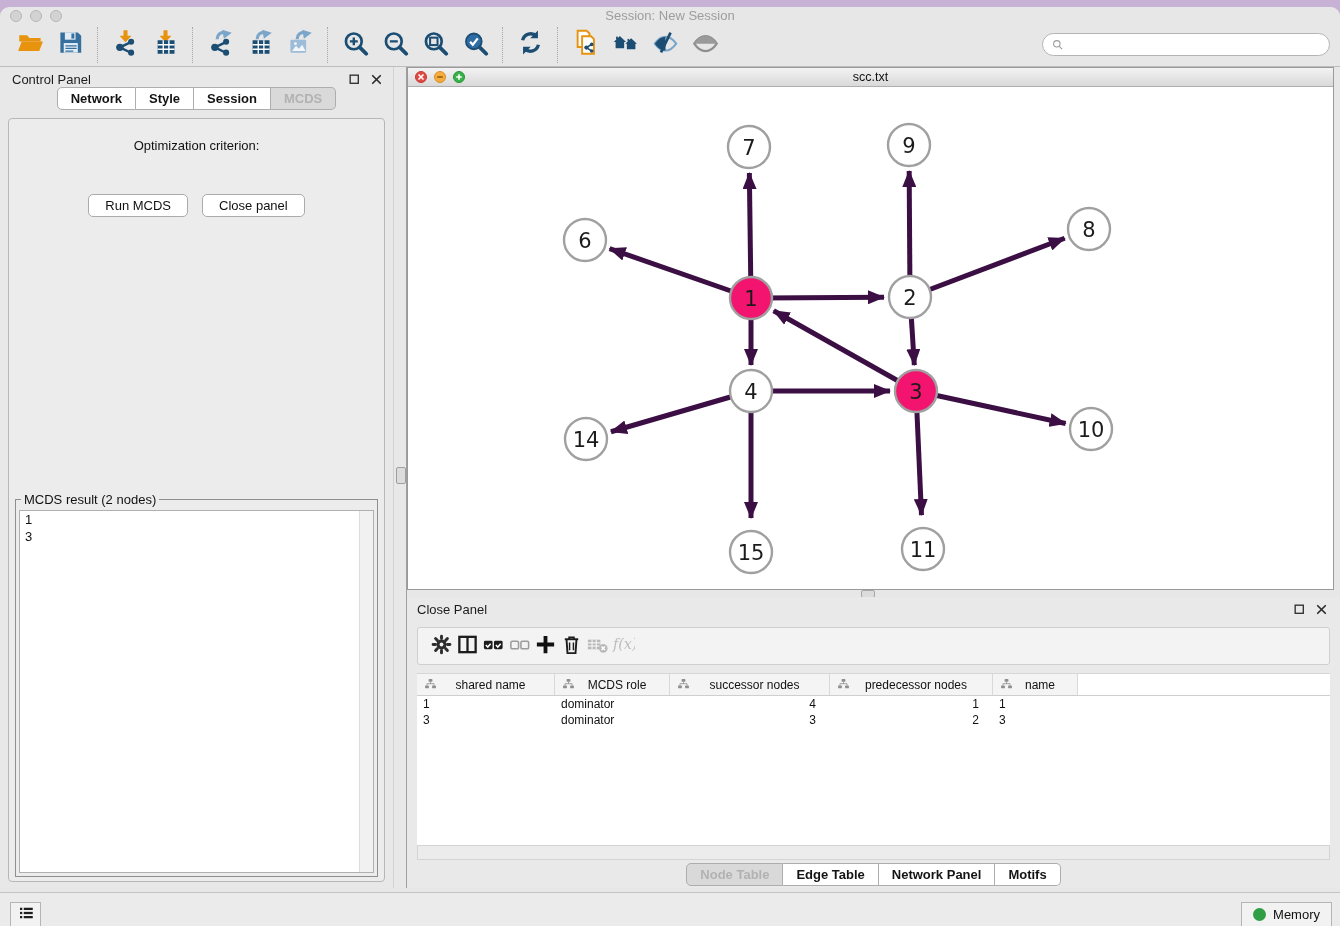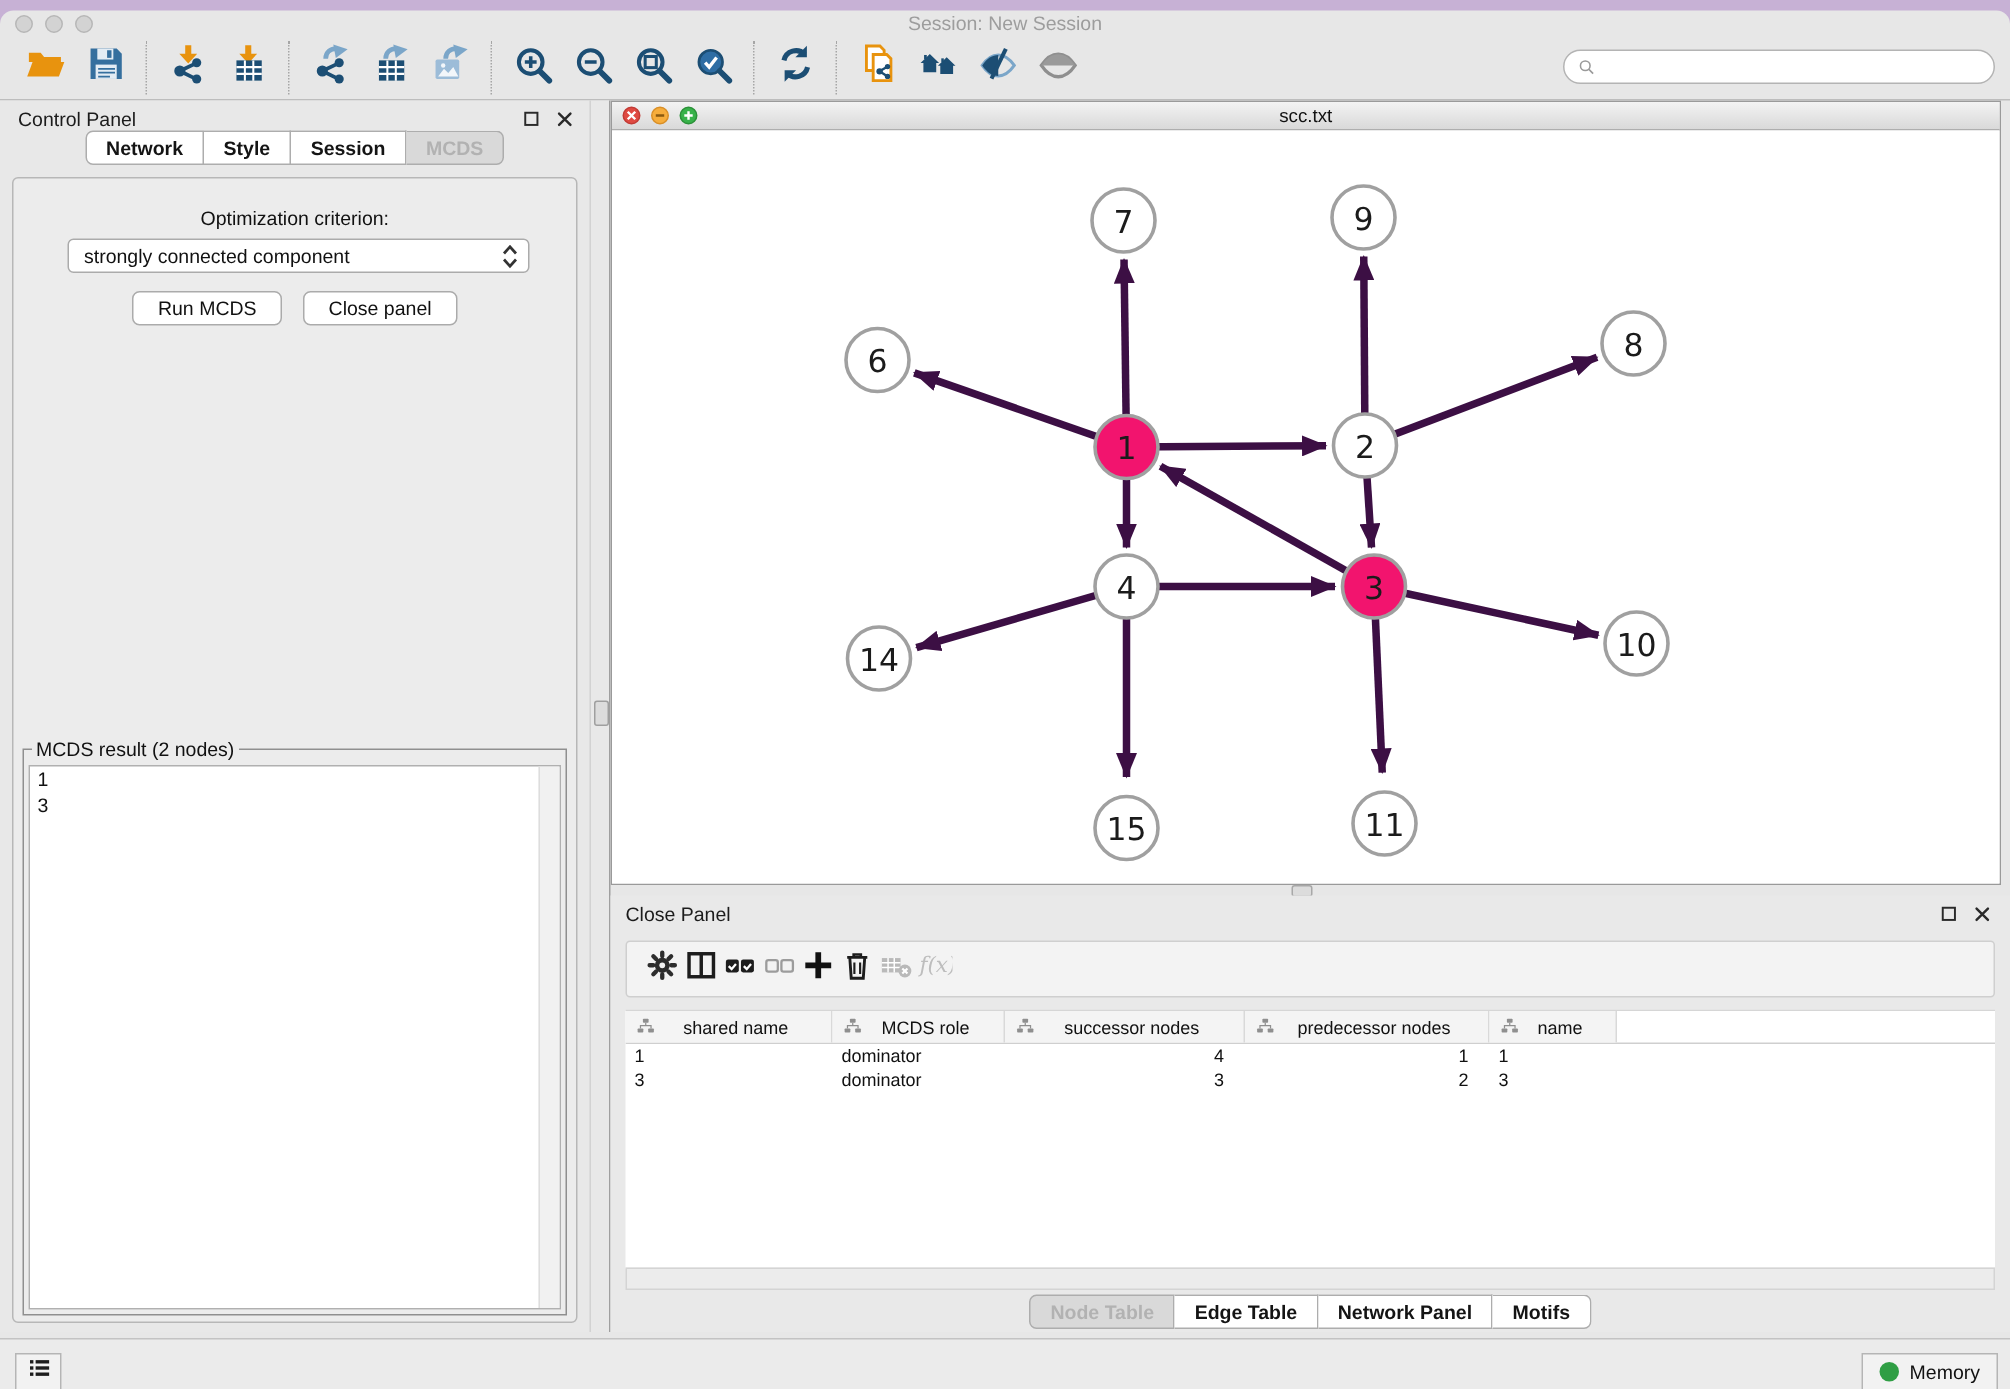--- a/index.html
+++ b/index.html
@@ -254,29 +254,20 @@
             </span>
         </div>
         <div class="tabbar cp-tabs" id="cp-tabs">
             <div class="tab first">Network</div>
             <div class="tab">Style</div>
             <div class="tab">Session</div>
             <div class="tab last selected">MCDS</div>
           </div>
         <div class="cp-pane">
           <div class="opt-label">Optimization criterion:</div>
-          <div class="combo">
-            <span>strongly connected component</span>
-            <span class="stepper">
-              <svg viewBox="0 0 12 18">
-                  <path d="M2 7l4-4.5L10 7" fill="none" stroke="#333" stroke-width="1.8"></path>
-                  <path d="M2 11l4 4.5L10 11" fill="none" stroke="#333" stroke-width="1.8"></path>
-                </svg>
-            </span>
-          </div>
           <div class="btn-row">
             <div class="btn">Run MCDS</div>
             <div class="btn">Close panel</div>
           </div>
           <fieldset class="result-fieldset">
             <legend>MCDS result (2 nodes)</legend>
             <div class="listbox">
               <div id="result-lines">
                   <div class="list-line">1</div>
                   <div class="list-line">3</div>

